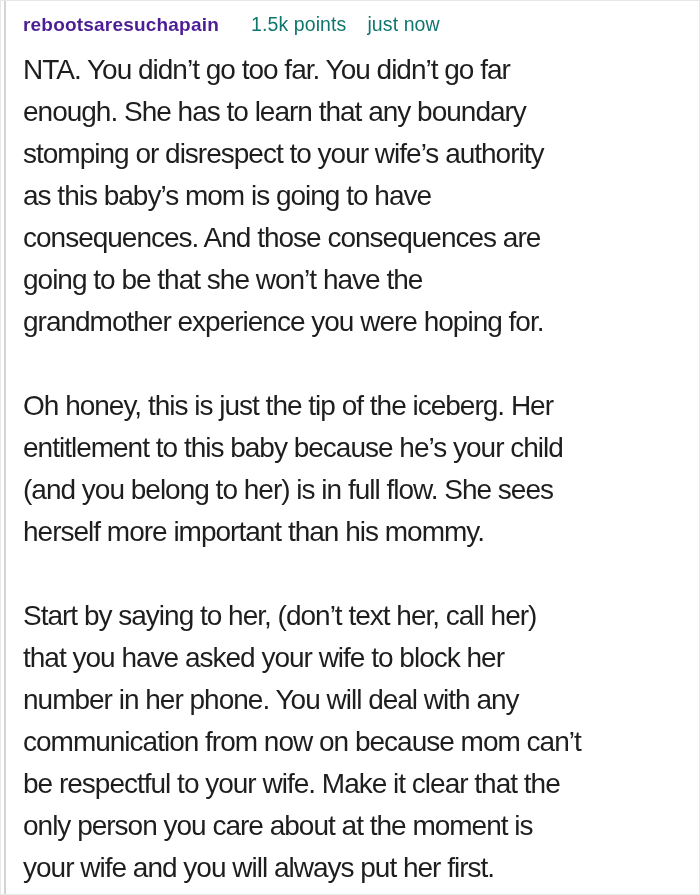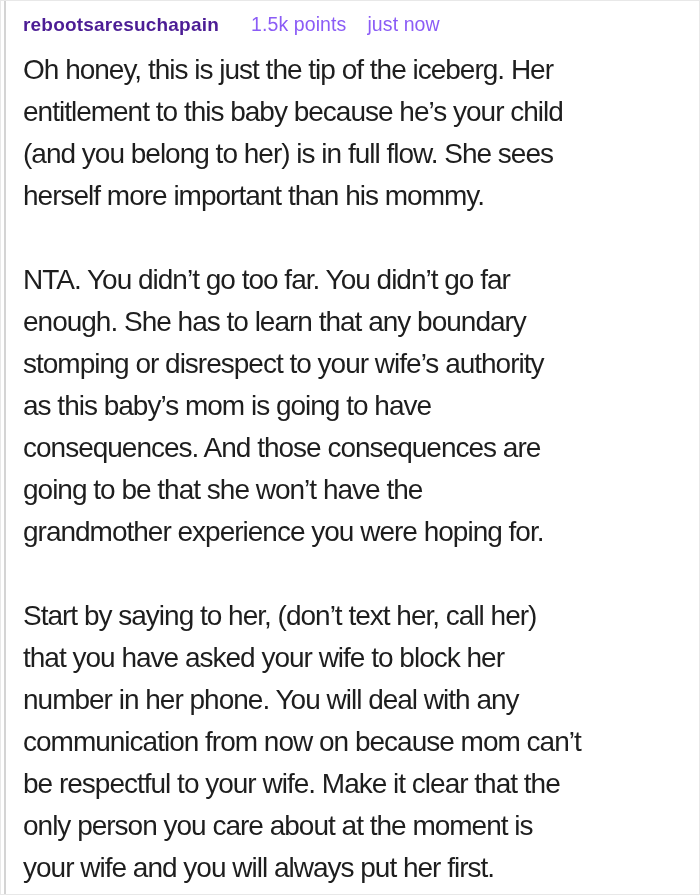--- a/index.html
+++ b/index.html
@@ -38,21 +38,21 @@
   .username {
     color: #4c1d95;
     font-weight: bold;
     font-size: 19px;
     letter-spacing: 0.2px;
     text-decoration: none;
     cursor: pointer;
   }
 
   .meta {
-    color: #8b5cf6;
+    color: #0f766e;
     font-size: 19.5px;
     letter-spacing: 0.1px;
   }
 
   .points { margin-left: 32px; }
   .timestamp { margin-left: 21px; }
 
   .comment-body p {
     margin: 0 0 42px 0;
     font-size: 28px;
@@ -72,31 +72,31 @@
 
   <div class="content">
 
     <div class="comment-header">
       <a class="username">rebootsaresuchapain</a>
       <span class="meta points">1.5k points</span>
       <span class="meta timestamp">just now</span>
     </div>
 
     <div class="comment-body">
-      <p>Oh honey, this is just the tip of the iceberg. Her
-entitlement to this baby because he’s your child
-(and you belong to her) is in full flow. She sees
-herself more important than his mommy.</p>
       <p>NTA. You didn’t go too far. You didn’t go far
 enough. She has to learn that any boundary
 stomping or disrespect to your wife’s authority
 as this baby’s mom is going to have
 consequences. And those consequences are
 going to be that she won’t have the
 grandmother experience you were hoping for.</p>
+      <p>Oh honey, this is just the tip of the iceberg. Her
+entitlement to this baby because he’s your child
+(and you belong to her) is in full flow. She sees
+herself more important than his mommy.</p>
       <p>Start by saying to her, (don’t text her, call her)
 that you have asked your wife to block her
 number in her phone. You will deal with any
 communication from now on because mom can’t
 be respectful to your wife. Make it clear that the
 only person you care about at the moment is
 your wife and you will always put her first.</p>
     </div>
 
   </div>

